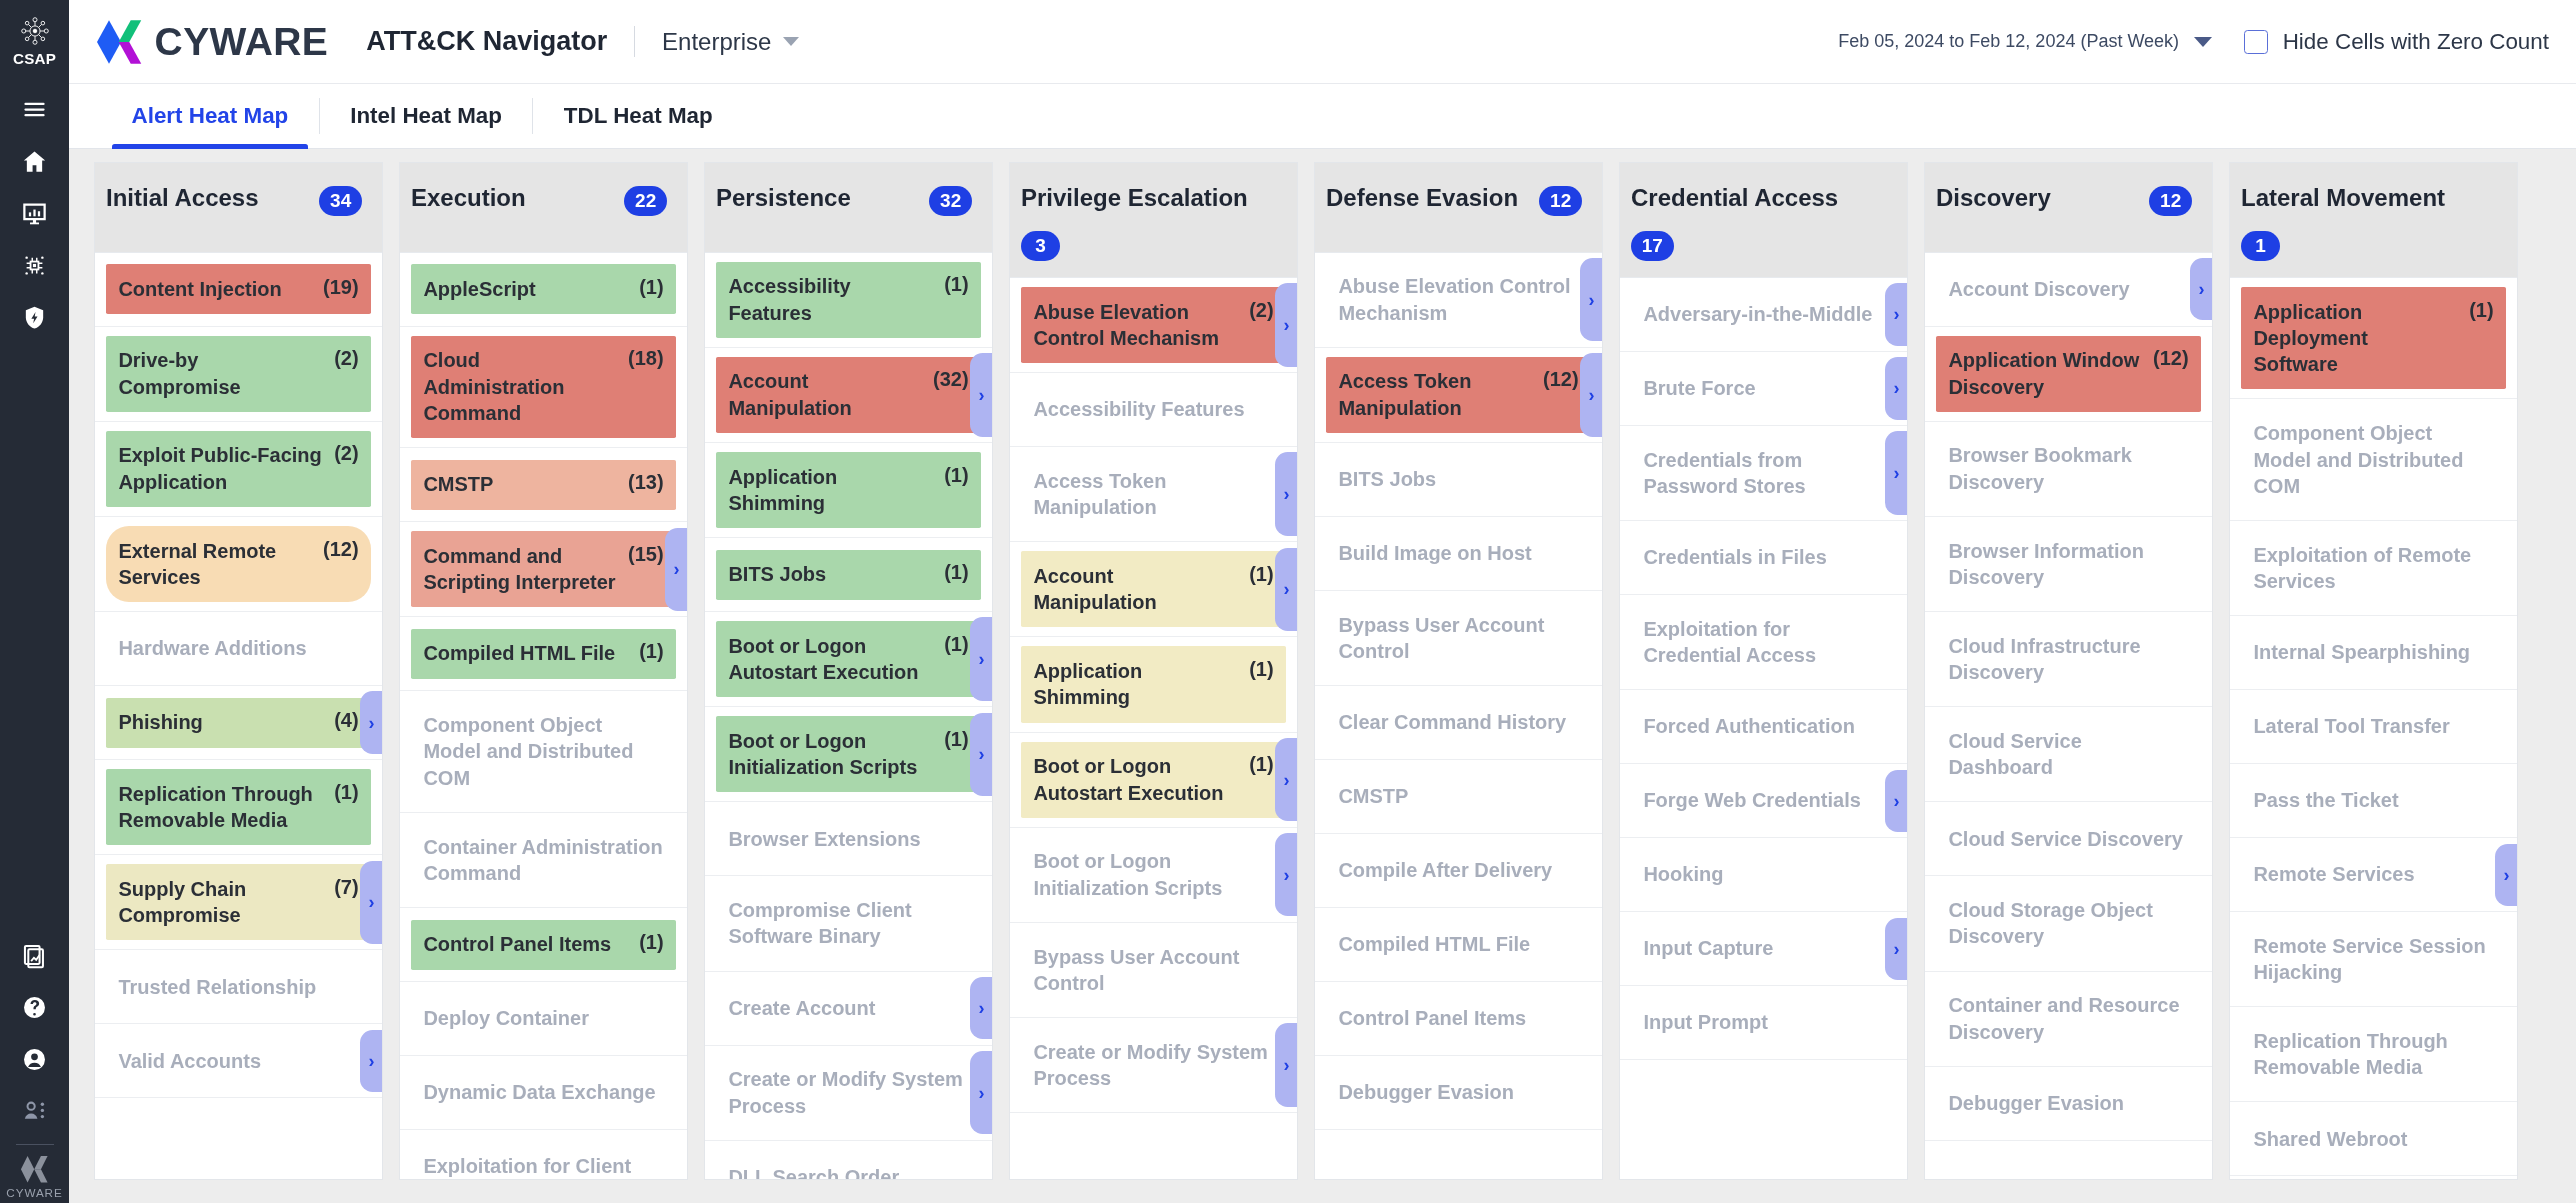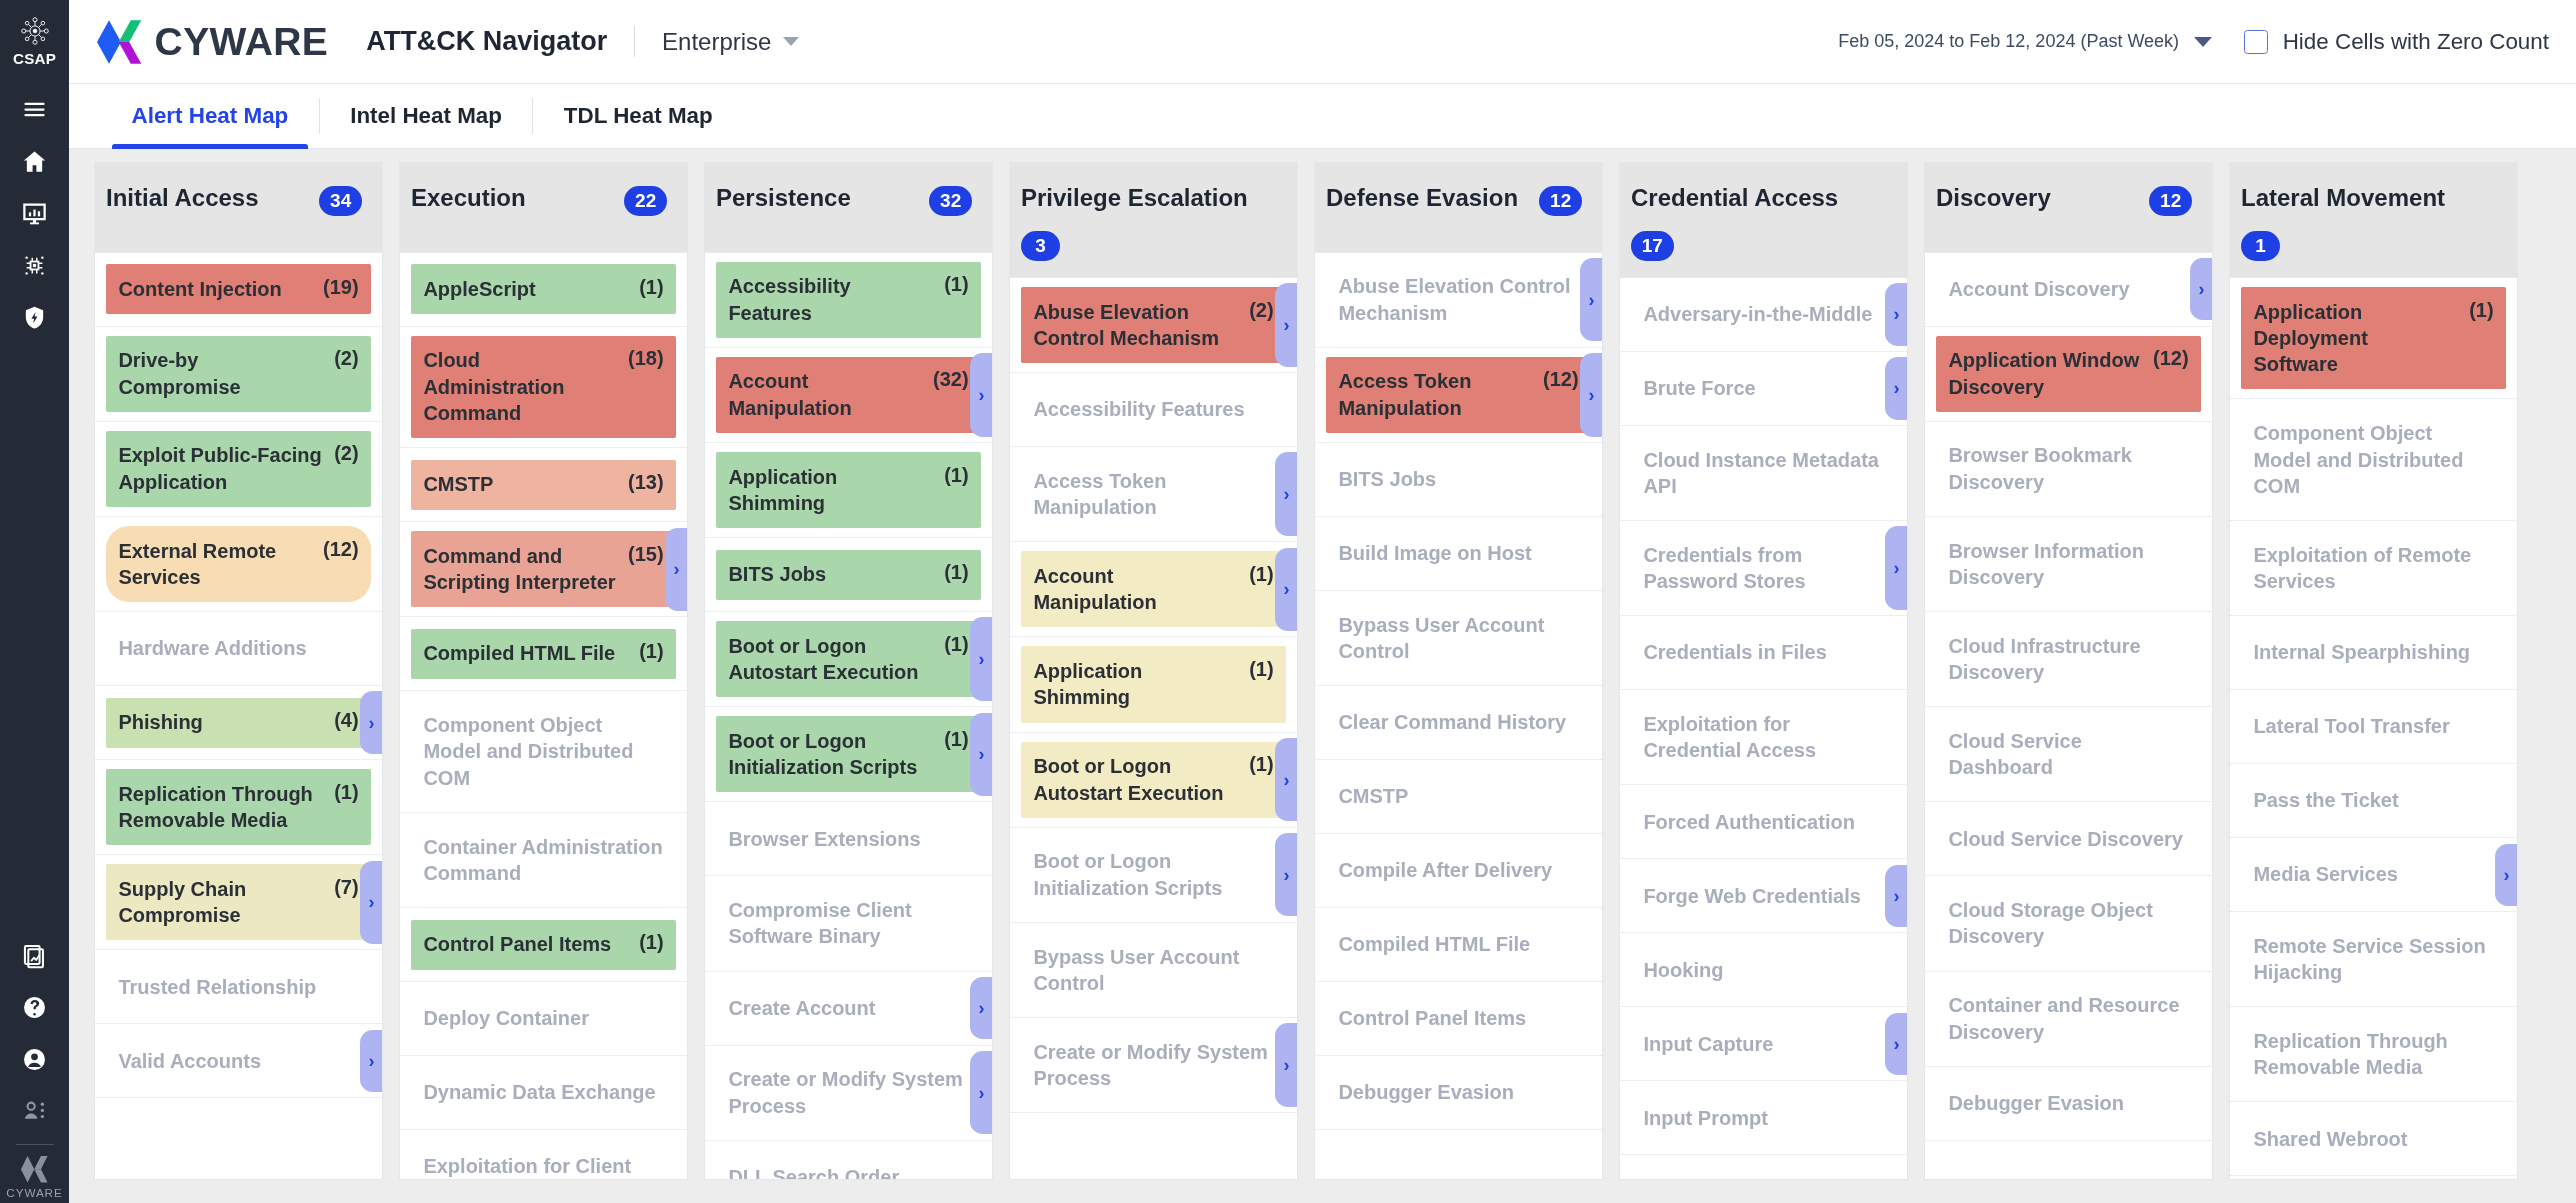--- a/index.html
+++ b/index.html
@@ -610,25 +610,20 @@
                 <div class="expand"></div>
               </div>
               <div class="tech-row empty">
                 <div class="tech-cell">
                   <div class="tech-label">Brute Force</div>
                 </div>
                 <div class="expand"></div>
               </div>
               <div class="tech-row empty">
                 <div class="tech-cell">
-                  <div class="tech-label">Cloud Instance Metadata API</div>
-                </div>
-              </div>
-              <div class="tech-row empty">
-                <div class="tech-cell">
                   <div class="tech-label">Credentials from Password Stores</div>
                 </div>
                 <div class="expand"></div>
               </div>
               <div class="tech-row empty">
                 <div class="tech-cell">
                   <div class="tech-label">Credentials in Files</div>
                 </div>
               </div>
               <div class="tech-row empty">
@@ -757,21 +752,21 @@
                   <div class="tech-label">Lateral Tool Transfer</div>
                 </div>
               </div>
               <div class="tech-row empty">
                 <div class="tech-cell">
                   <div class="tech-label">Pass the Ticket</div>
                 </div>
               </div>
               <div class="tech-row empty">
                 <div class="tech-cell">
-                  <div class="tech-label">Media Services</div>
+                  <div class="tech-label">Remote Services</div>
                 </div>
                 <div class="expand"></div>
               </div>
               <div class="tech-row empty">
                 <div class="tech-cell">
                   <div class="tech-label">Remote Service Session Hijacking</div>
                 </div>
               </div>
               <div class="tech-row empty">
                 <div class="tech-cell">

